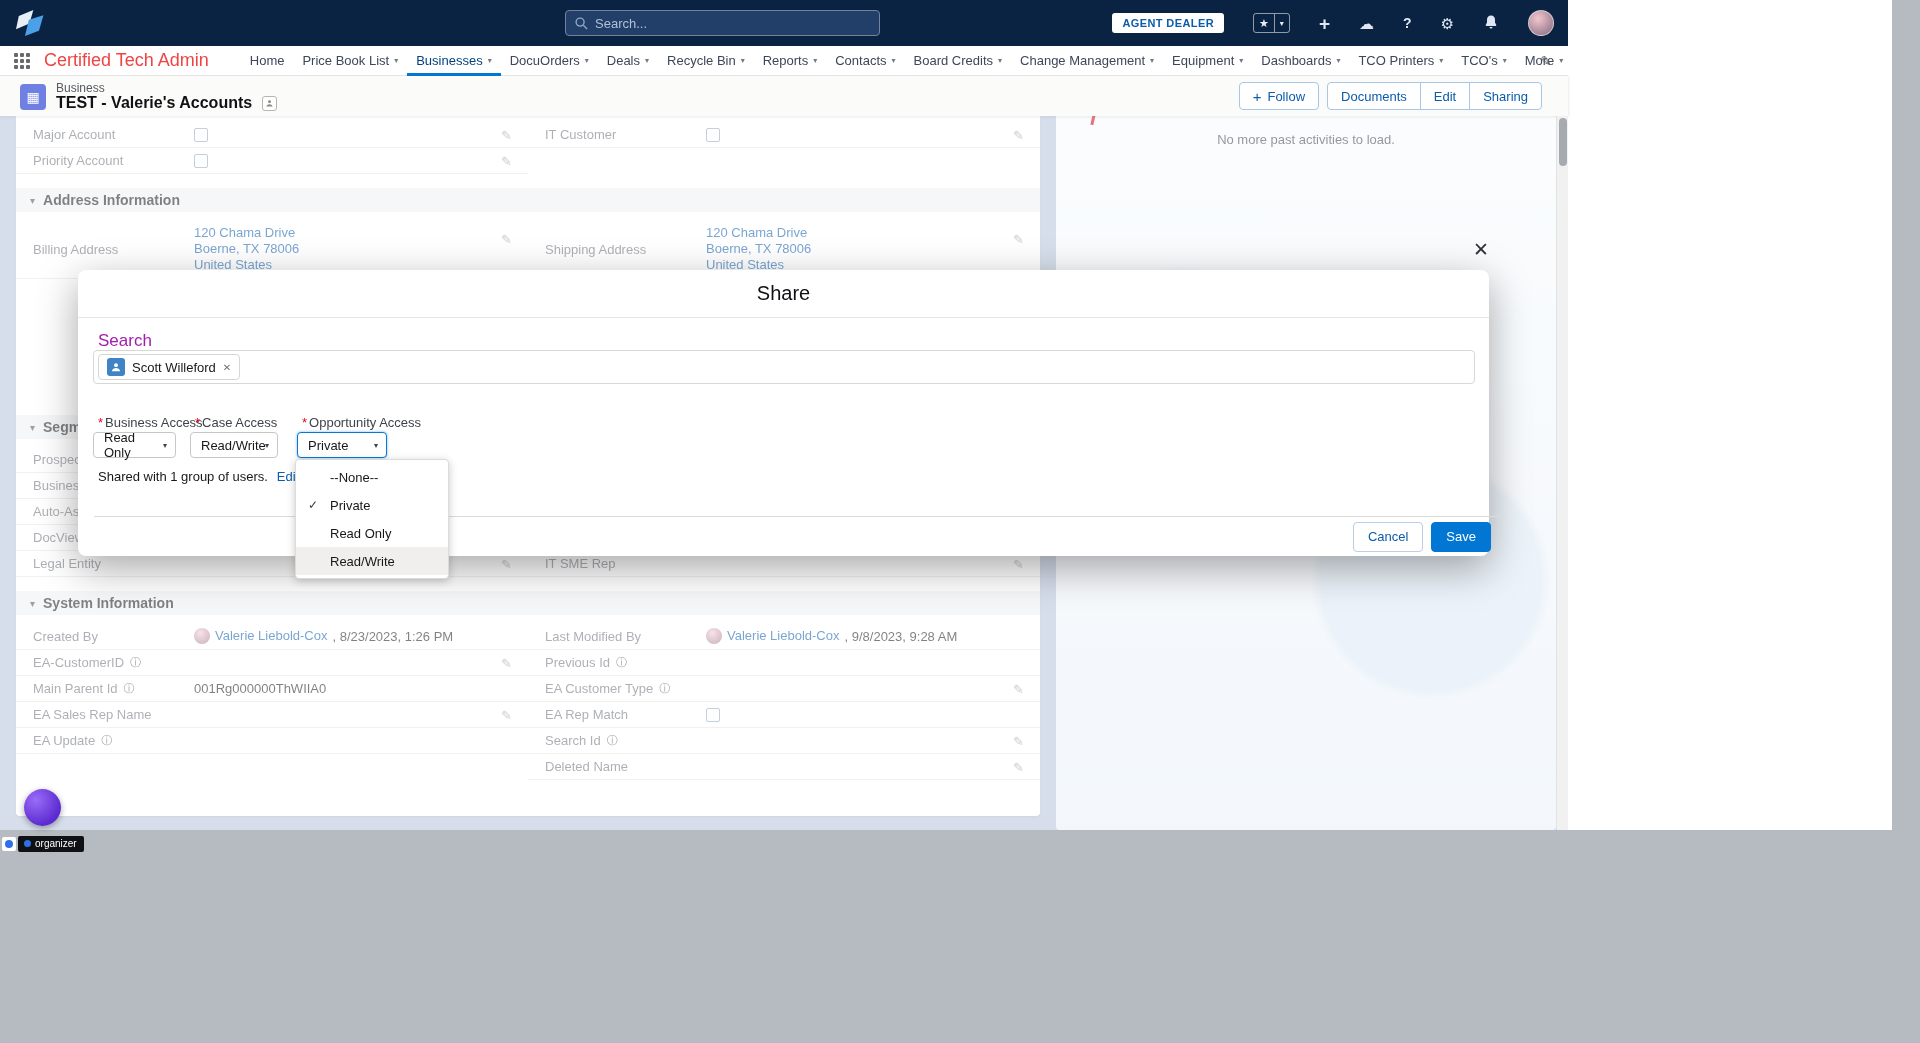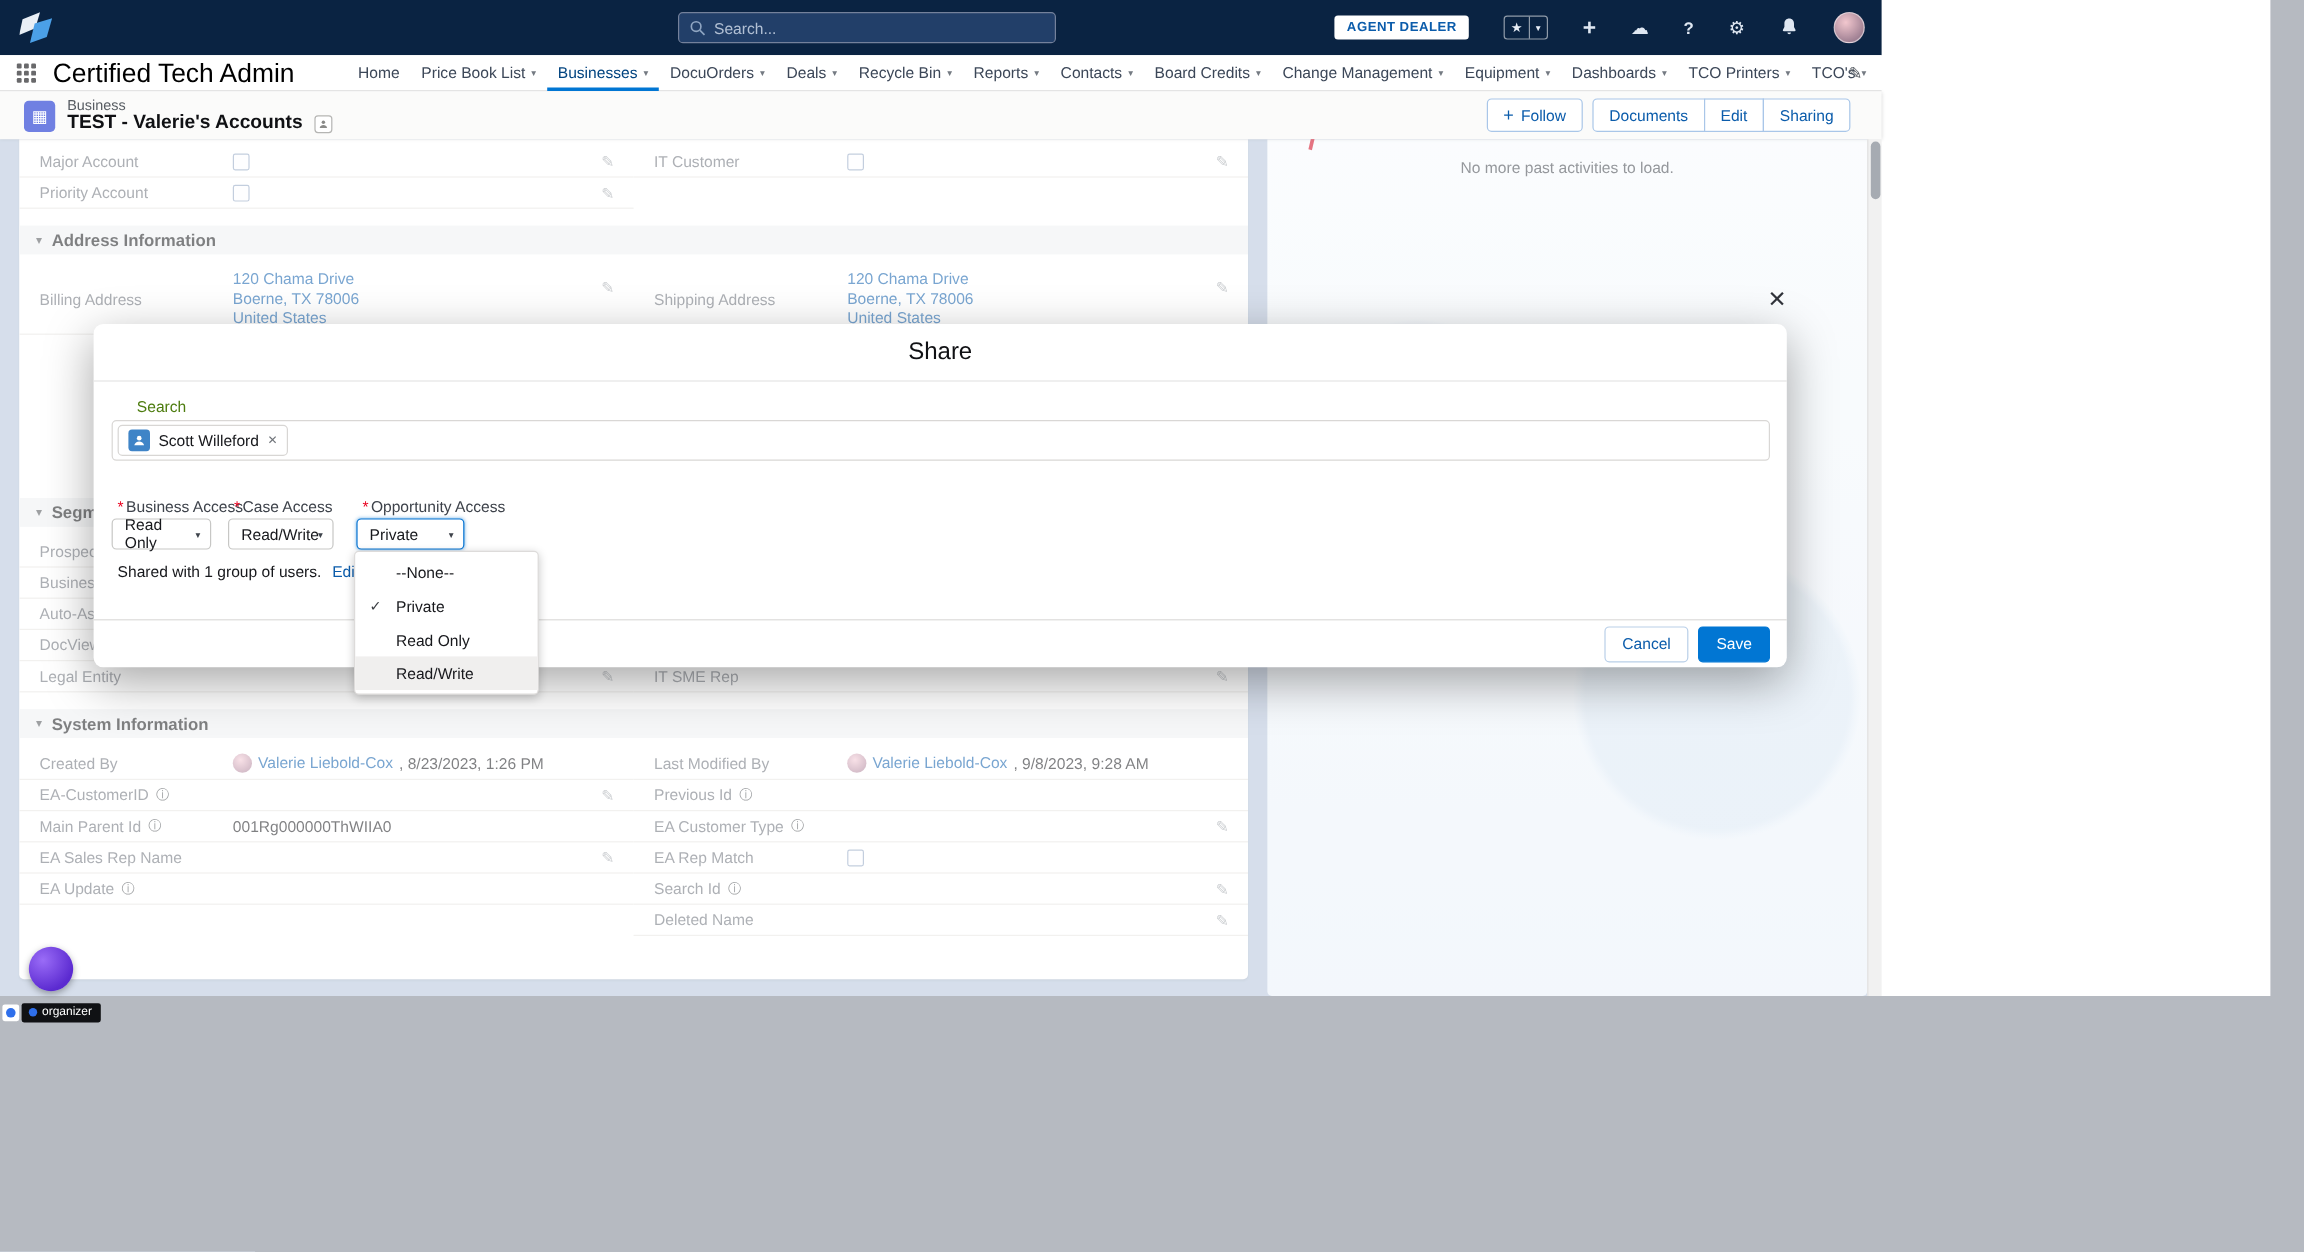--- a/index.html
+++ b/index.html
@@ -25,21 +25,21 @@
   .fav-box .seg + .seg { border-left:1px solid rgba(255,255,255,.55); font-size:8px; }
   .gh-ic { color:#dfe7f2; font-size:15px; line-height:1; cursor:pointer; }
   .gh-ic.plus { font-size:19px; font-weight:bold; }
   .gh-ic.q { font-size:14px; font-weight:bold; }
   .avatar-top { width:26px; height:26px; border-radius:50%; background:radial-gradient(circle at 38% 32%, #f2c7ce, #9e7f92 75%); border:1px solid rgba(255,255,255,.5); cursor:pointer; }
 
   
   .tabbar { position:absolute; top:46px; left:0; width:1568px; height:30px; background:#fff; border-bottom:1px solid #e4e4e4; display:flex; align-items:center; padding-left:14px; z-index:10; }
   .waffle { width:16px; height:16px; display:grid; grid-template-columns:repeat(3,4px); grid-template-rows:repeat(3,4px); gap:2px; margin-right:14px; cursor:pointer; }
   .waffle i { background:#69696b; border-radius:1px; }
-  .app-name { font-size:22px; color:#000000; margin-right:44px; white-space:nowrap; }
+  .app-name { font-size:18px; color:#ef4444; margin-right:32px; white-space:nowrap; }
   .tab { display:flex; align-items:center; gap:5px; padding:0 9px; height:30px; font-size:13px; color:#3c4758; cursor:pointer; white-space:nowrap; }
   .tab.active { color:#01437f; box-shadow:inset 0 -3px 0 #0176d3; }
   .tab-chev { font-size:8px; color:#747a82; }
   .nav-pencil { position:absolute; right:16px; top:7px; color:#5a5f66; font-size:14px; cursor:pointer; }
 
   
   .rec-header { position:absolute; top:76px; left:0; width:1568px; height:40px; background:#fbfbfa; box-shadow:0 1px 3px rgba(0,0,0,.15); z-index:9; }
   .entity-icon { position:absolute; left:20px; top:8px; width:26px; height:26px; border-radius:4px; background:#7080e2; color:#fff; display:flex; align-items:center; justify-content:center; font-size:14px; }
   .entity-label { position:absolute; left:56px; top:5px; font-size:12px; color:#565b61; }
   .title-row { position:absolute; left:56px; top:18px; display:flex; align-items:center; gap:10px; }
@@ -86,34 +86,34 @@
 
   .v-scrollbar { position:absolute; left:1556px; top:116px; width:12px; height:714px; background:#f1f1f1; border-left:1px solid #e2e2e2; z-index:31; }
   .v-thumb { position:absolute; left:2px; top:2px; width:8px; height:48px; background:#a6abb2; border-radius:4px; cursor:pointer; }
 
   
   .backdrop { position:absolute; top:116px; left:0; width:1568px; height:714px; background:rgba(255,255,255,.45); z-index:30; }
   .modal-close { position:absolute; left:1473px; top:238px; z-index:46; background:none; border:none; font-size:19px; color:#30333a; cursor:pointer; font-family:"Liberation Sans",sans-serif; }
   .modal { position:absolute; left:78px; top:270px; width:1411px; height:286px; background:#fff; border-radius:8px; box-shadow:0 12px 40px rgba(0,0,0,.35); z-index:40; }
   .m-head { height:48px; border-bottom:1px solid #e5e5e5; display:flex; align-items:center; justify-content:center; }
   .m-title { font-size:20px; color:#101114; font-weight:400; }
-  .m-label { position:absolute; left:36px; top:61px; font-size:13px; color:#4d7c0f; }
+  .m-label { position:absolute; left:20px; top:61px; font-size:17px; color:#a21caf; }
   .pillbox { position:absolute; left:15px; top:80px; width:1382px; height:34px; border:1px solid #d9d7d5; border-radius:4px; display:flex; align-items:center; padding:0 4px; }
   .pill { display:inline-flex; align-items:center; gap:7px; padding:3px 8px; border:1px solid #d8d6d4; border-radius:4px; background:#fff; cursor:default; }
   .pill-avatar { width:18px; height:18px; border-radius:3px; background:#3f84c7; display:flex; align-items:center; justify-content:center; }
   .pill-name { font-size:13px; color:#17181c; }
   .pill-x { font-size:10px; color:#6e7278; cursor:pointer; }
   .acc-label { position:absolute; top:145px; font-size:13px; color:#3e434b; }
   .acc-label .req { color:#ea001e; margin-right:2px; }
   .sel { position:absolute; top:162px; height:26px; border:1px solid #c7c7c5; border-radius:4px; background:#fff; display:flex; align-items:center; padding:0 22px 0 10px; font-size:13px; color:#17181c; cursor:pointer; }
   .sel .sel-chev { position:absolute; right:8px; font-size:8px; color:#3e434b; }
   .sel.focused { border-color:#0b76d3; box-shadow:0 0 3px rgba(1,118,211,.5); }
   .shared-line { position:absolute; left:20px; top:199px; font-size:13px; color:#17181c; display:flex; gap:9px; }
   .shared-line a { color:#0b5cab; cursor:pointer; }
-  .m-foot { position:absolute; left:0; bottom:0; width:100%; height:40px; border-top:1px solid #dddbda; display:flex; align-items:center; justify-content:flex-end; gap:8px; padding-right:14px; }
+  .m-foot { position:absolute; left:16px; bottom:0; width:100%; height:40px; border-top:1px solid #dddbda; display:flex; align-items:center; justify-content:flex-end; gap:8px; padding-right:14px; }
   .btn-neutral { height:30px; padding:0 14px; border:1px solid #b9cfe8; border-radius:4px; background:#fff; color:#0b5cab; font-size:13px; cursor:pointer; font-family:"Liberation Sans",sans-serif; }
   .btn-brand { height:30px; padding:0 14px; border:1px solid #0176d3; border-radius:4px; background:#0176d3; color:#fff; font-size:13px; cursor:pointer; font-family:"Liberation Sans",sans-serif; }
 
   .dropdown { position:absolute; left:295px; top:459px; width:154px; background:#fff; border:1px solid #dddbda; border-radius:4px; box-shadow:0 2px 8px rgba(0,0,0,.22); padding:3px 0; z-index:60; }
   .dd-item { position:relative; height:28px; display:flex; align-items:center; padding-left:34px; font-size:13px; color:#17181c; cursor:pointer; }
   .dd-item.hovered { background:#f0efee; }
   .dd-check { position:absolute; left:12px; font-size:12px; color:#3a3d42; }
 
   
   .chat-bubble { position:absolute; left:24px; top:789px; width:37px; height:37px; border-radius:50%; background:radial-gradient(circle at 32% 30%, #9a6cf7, #5b2ad0 72%); box-shadow:0 2px 6px rgba(0,0,0,.35); z-index:35; cursor:pointer; }

